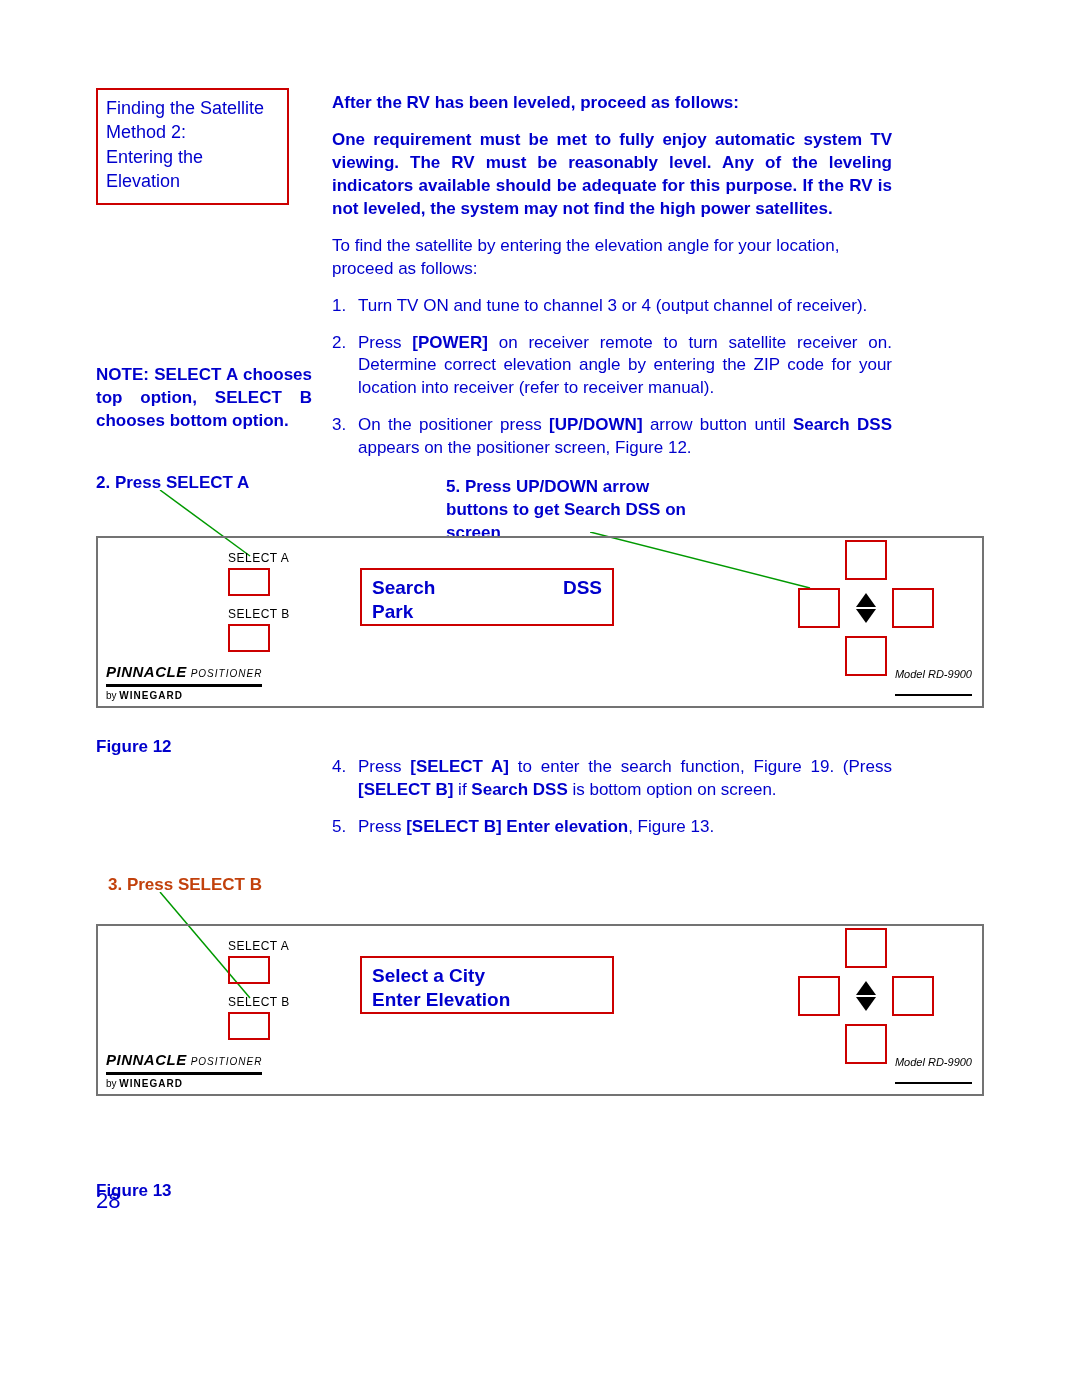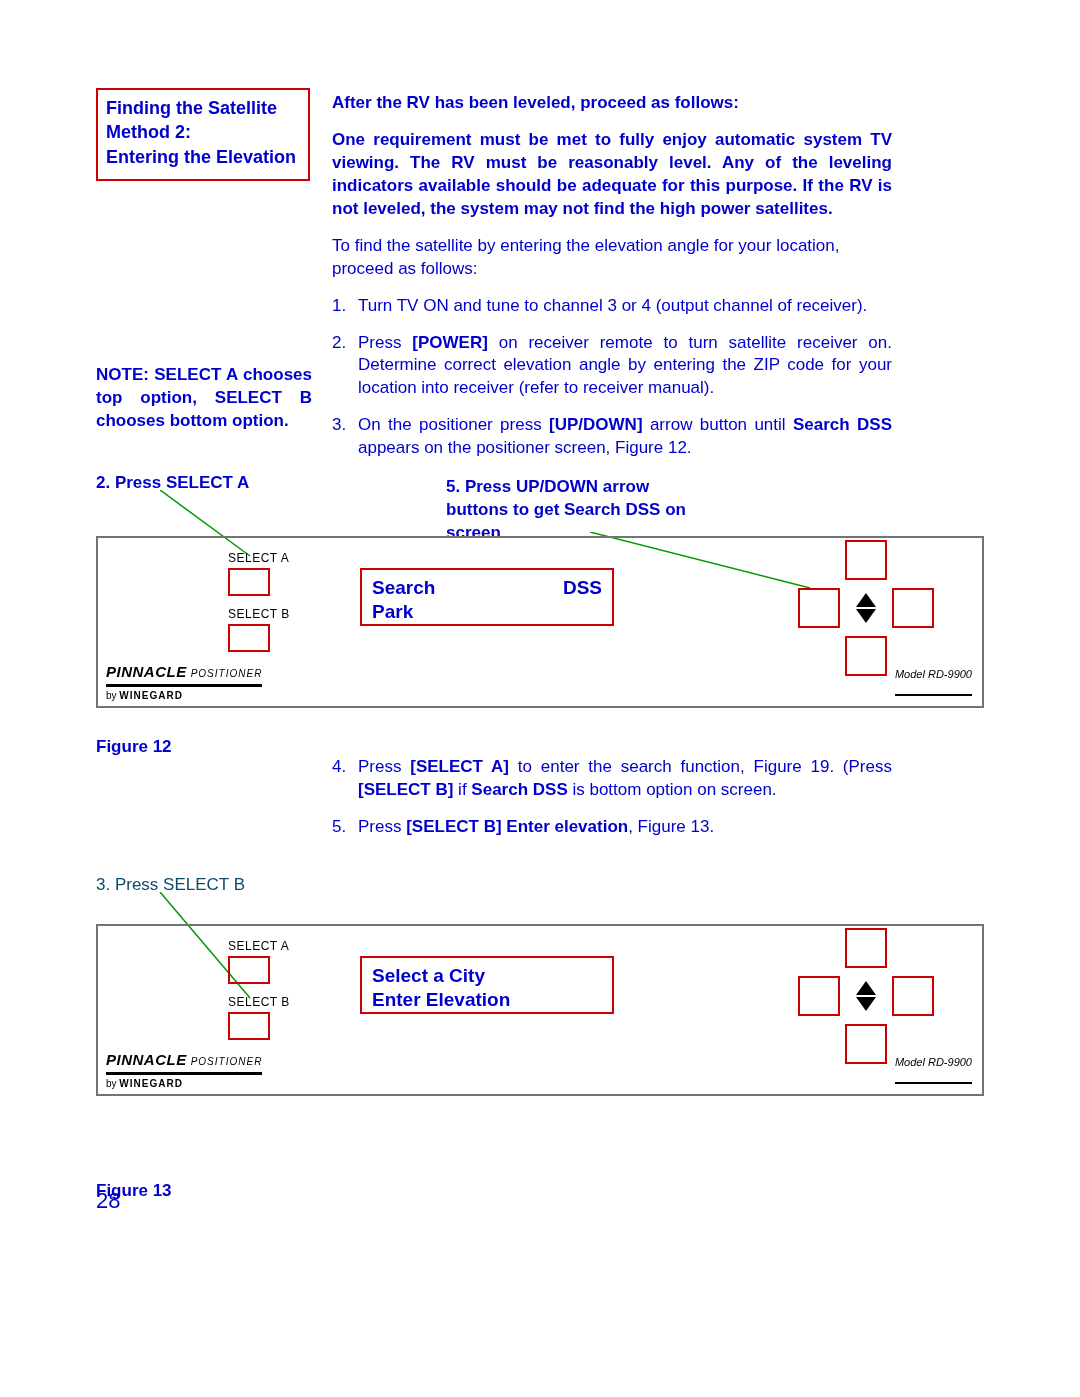--- a/index.html
+++ b/index.html
@@ -13,24 +13,24 @@
     font-size: 17px;
     line-height: 1.35;
   }
   .blue { color: #0000cc; }
   .bold { font-weight: bold; }
   .justify { text-align: justify; }
 
   .title-box {
     position: absolute;
     top: 88px; left: 96px;
-    width: 214px;
+    width: 193px;
     border: 2px solid #cc0000;
     padding: 6px 8px 10px 8px;
-    font-weight: bold;
+    font-weight: normal;
     font-size: 18px;
     line-height: 1.35;
   }
 
   .right-col {
     position: absolute;
     left: 332px; top: 92px; width: 560px;
   }
   .right-col p { margin-bottom: 14px; }
 
@@ -93,21 +93,21 @@
   .brand { border-bottom: 3px solid #000; padding-bottom: 1px; display:inline-block;}
   .brand-main { font-weight:bold; font-style:italic; font-size:15px; letter-spacing:0.5px;}
   .brand-sub  { font-style:italic; font-size:10px; letter-spacing:1px; margin-left:4px;}
   .byline { font-size:10px; margin-top:2px; }
   .byline .wn { font-weight:bold; letter-spacing:1px;}
   .model { position:absolute; right:10px; bottom:10px; font-size:11px; font-style:italic; border-bottom:2px solid #000; padding-bottom:12px;}
 
   .fig12 { position:absolute; left:96px; top:736px; color:#0000cc; font-weight:bold; }
   .step45 { position:absolute; left:332px; top:756px; width:560px; }
 
-  .callout-b { position:absolute; left:96px; top:874px; font-weight:normal; color:#0c4a6e;}
+  .callout-b { position:absolute; left:108px; top:874px; font-weight:bold; color:#c2410c;}
   .fig13 { position:absolute; left:96px; top:1180px; color:#0000cc; font-weight:bold; }
   .pagenum { position:absolute; left:96px; top:1186px; color:#0000cc; font-size:22px;}
 
   ol.numlist { list-style: none; padding:0; }
   ol.numlist li { display:flex; margin-bottom:14px; }
   ol.numlist li .num { width:26px; flex:none; }
   ol.numlist li .body { flex:1; text-align: justify;}
 
   svg.leader { position:absolute; pointer-events:none; }
 </style>

